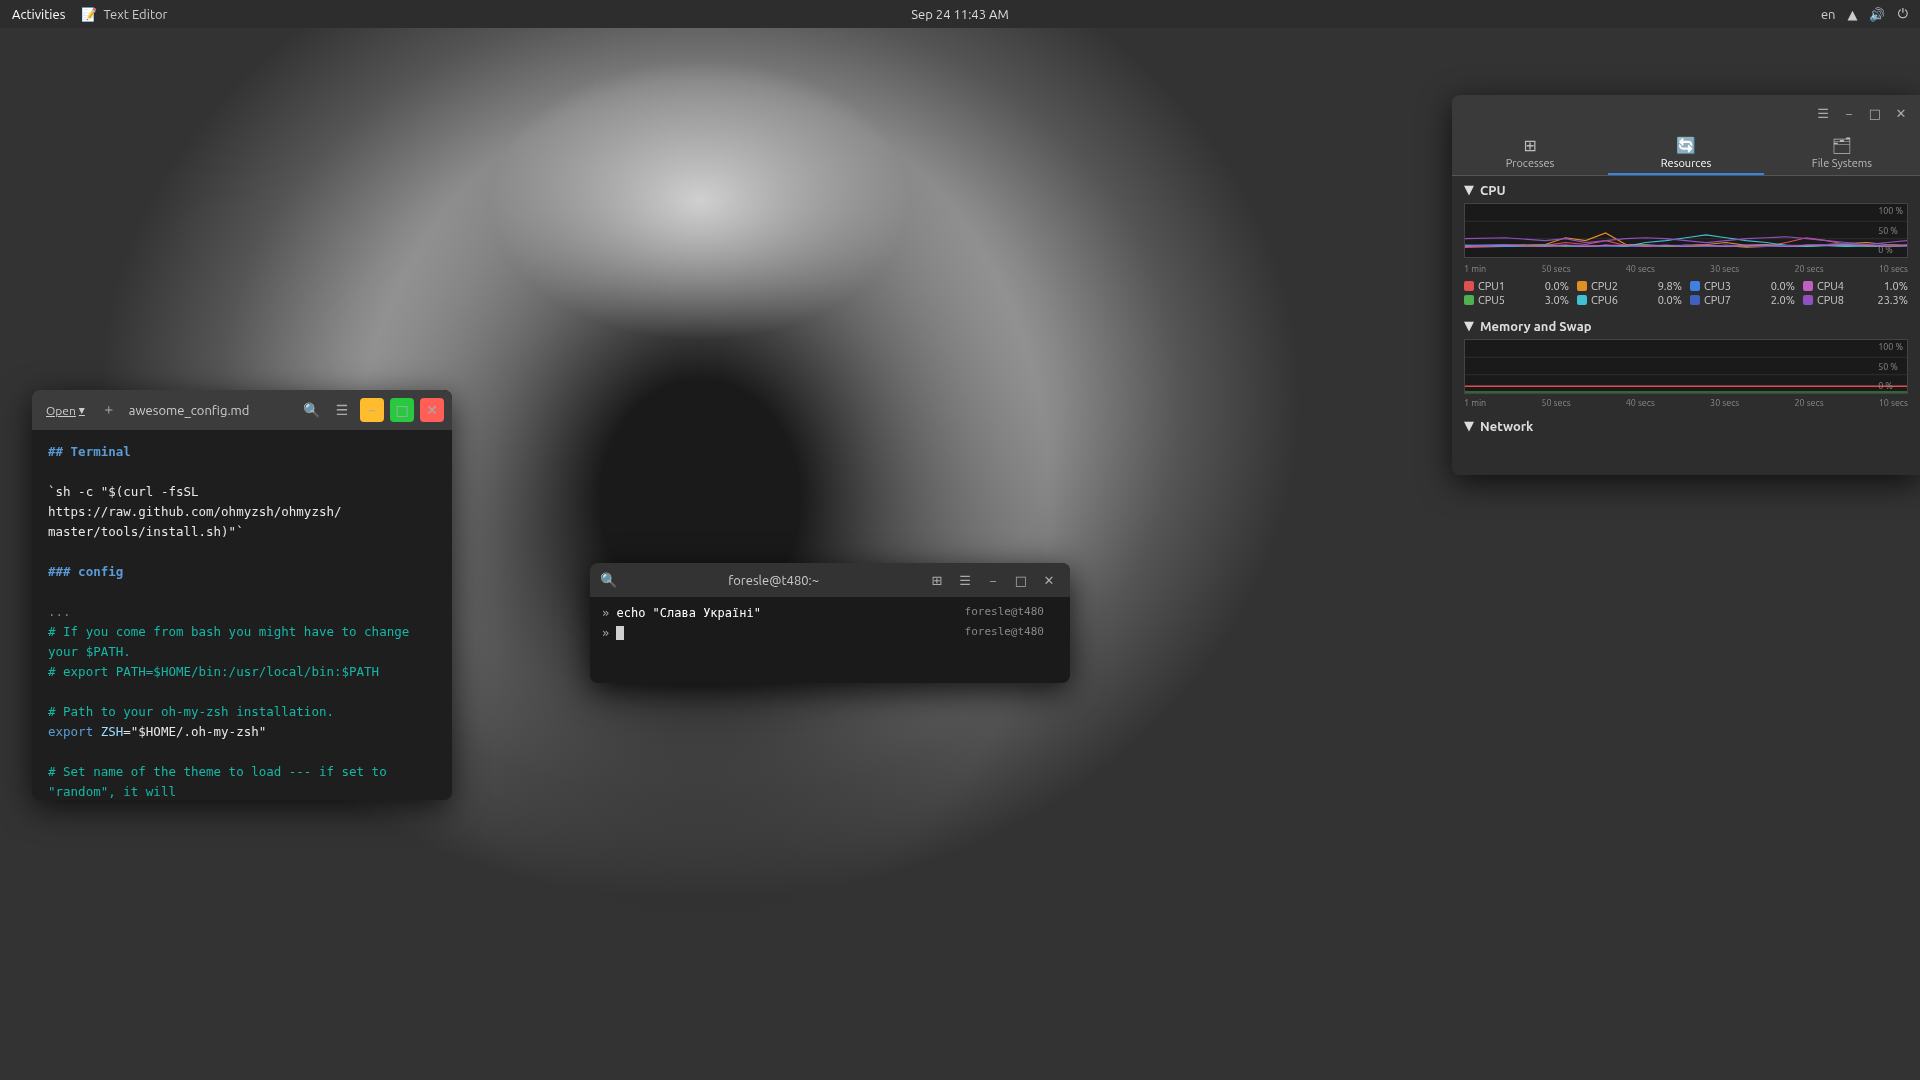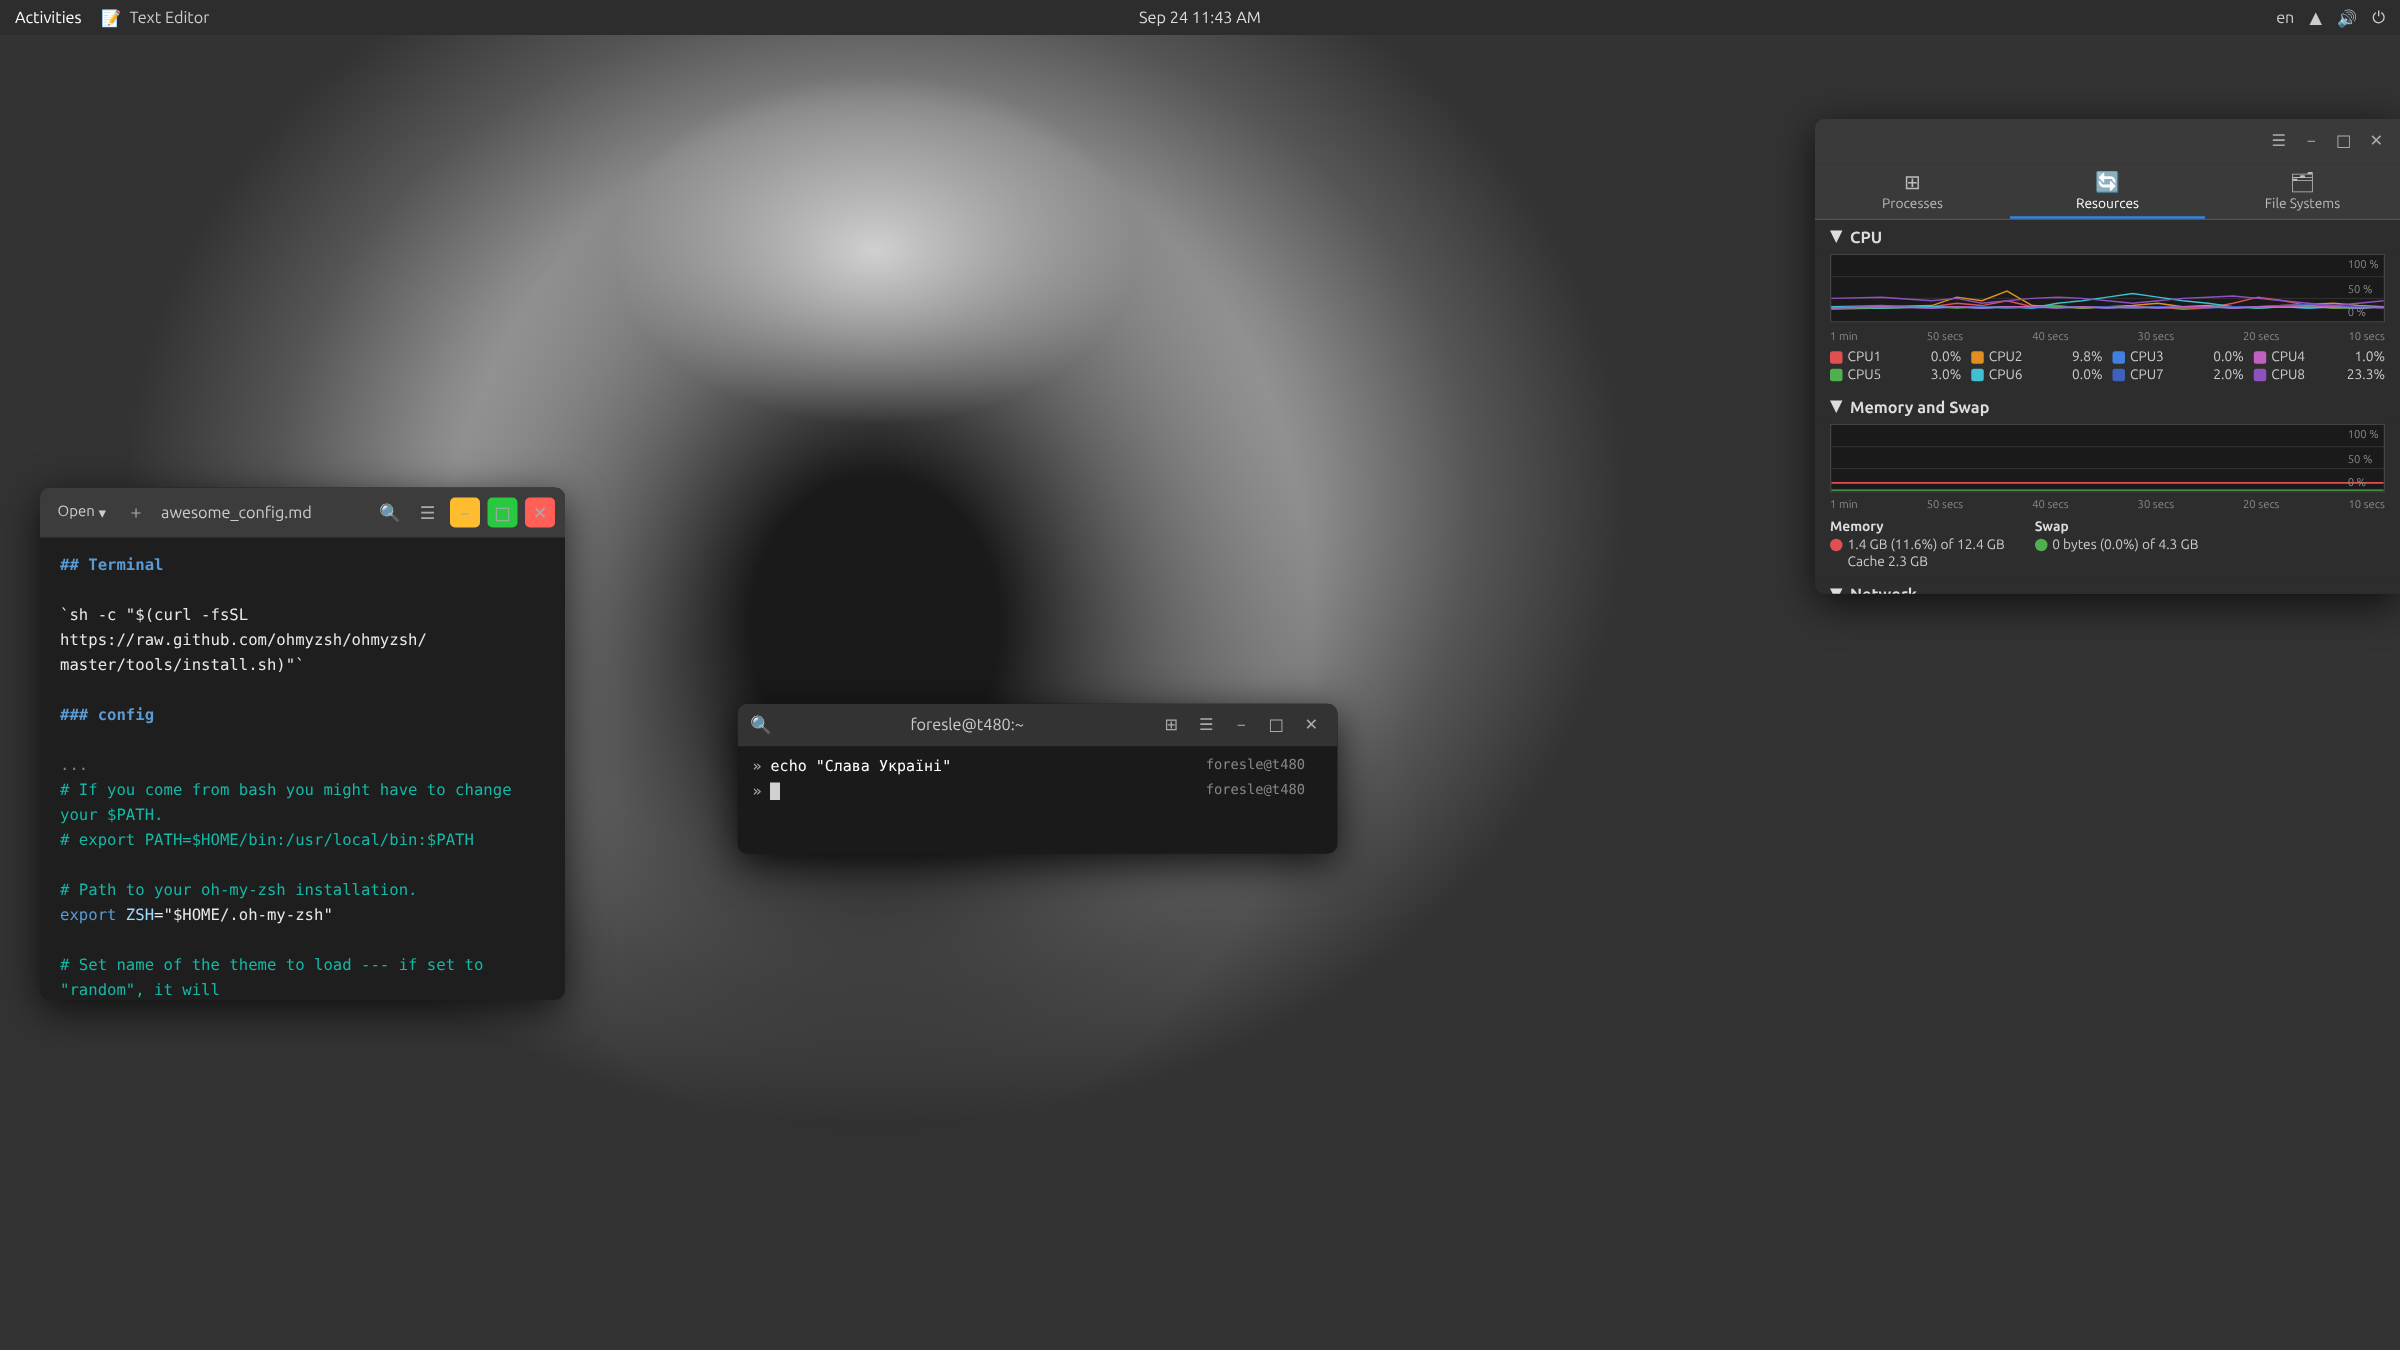--- a/index.html
+++ b/index.html
@@ -78,23 +78,24 @@
       text-align: left;
       color: #ccc;
       font-size: 13px;
     }
     .btn-close { background: #ff5f57; }
     .btn-minimize { background: #febc2e; }
     .btn-maximize { background: #28c840; }
     .titlebar-left { display: flex; align-items: center; gap: 6px; }
     .titlebar-open {
       color: #ccc; font-size: 12px;
-      display: flex; align-items: flex-start; gap: 3px;
+      display: flex; align-items: center; gap: 3px;
       padding: 2px 6px;
       border-radius: 4px;
+      text-decoration: underline;
     }
     .titlebar-icons { display: flex; gap: 6px; align-items: center; }
     .titlebar-icon-btn {
       width: 24px; height: 24px;
       display: flex; align-items: center; justify-content: center;
       color: #aaa;
       cursor: pointer;
       font-size: 14px;
       border-radius: 4px;
     }
@@ -531,39 +532,20 @@
         </div>
       </div>
       <div class="chart-labels-bottom">
         <span>1 min</span>
         <span>50 secs</span>
         <span>40 secs</span>
         <span>30 secs</span>
         <span>20 secs</span>
         <span>10 secs</span>
       </div>
-      <div class="mem-legend">
-        <div class="mem-legend-item">
-          <span class="mem-legend-title">Memory</span>
-          <span class="mem-legend-val">
-            <span style="display:inline-block;width:10px;height:10px;background:#e05050;border-radius:50%"></span>
-            <span>1.4 GB (11.6%) of 12.4 GB</span>
-          </span>
-          <span class="mem-legend-val">
-            <span style="margin-left:14px">Cache 2.3 GB</span>
-          </span>
-        </div>
-        <div class="mem-legend-item">
-          <span class="mem-legend-title">Swap</span>
-          <span class="mem-legend-val">
-            <span style="display:inline-block;width:10px;height:10px;background:#50b050;border-radius:50%"></span>
-            <span>0 bytes (0.0%) of 4.3 GB</span>
-          </span>
-        </div>
-      </div>
     </div>
 
     <div class="sysmon-section">
       <div class="sysmon-section-header">
         <span>▼</span>
         <span>Network</span>
       </div>
 
     </div>
 

